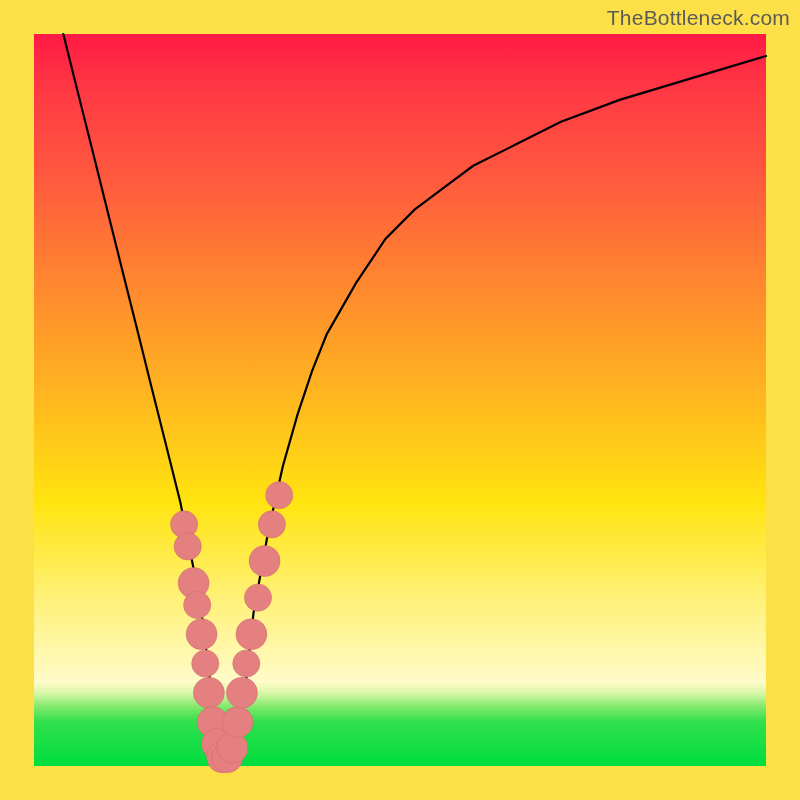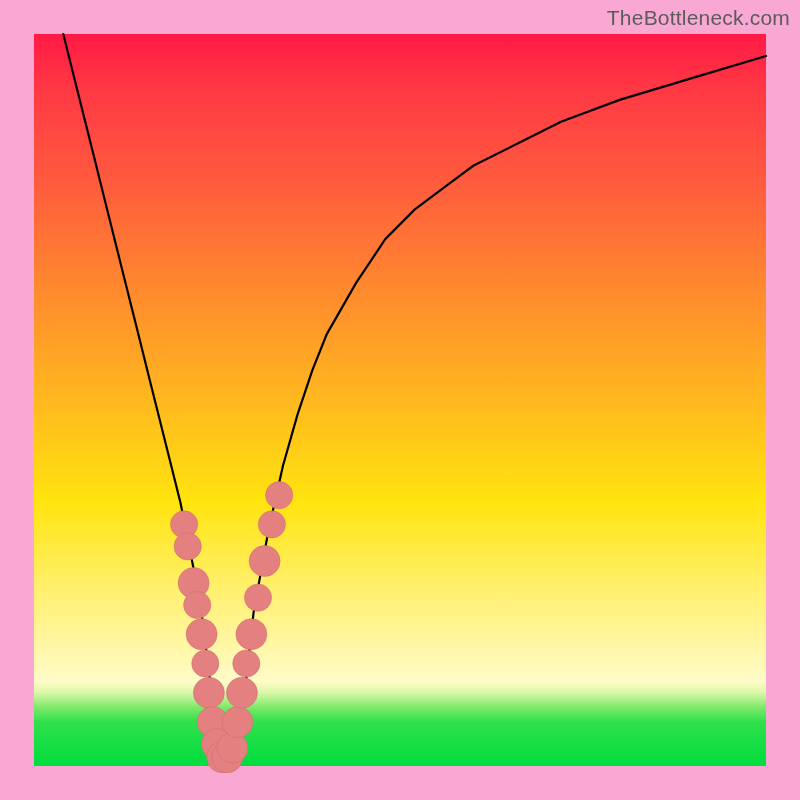--- a/index.html
+++ b/index.html
@@ -8,21 +8,21 @@
     width: 800px;
     height: 800px;
     overflow: hidden;
     background: #000;
     font-family: Arial, Helvetica, sans-serif;
   }
   .frame {
     position: absolute;
     left: 0; top: 0;
     width: 800px; height: 800px;
-    background: #f9a8d4;
+    background: #fde047;
   }
   .plot-area {
     position: absolute;
     left: 34px;
     top: 34px;
     width: 732px;
     height: 732px;
     
     background: linear-gradient(to bottom,
       #ff1a44 0%,

